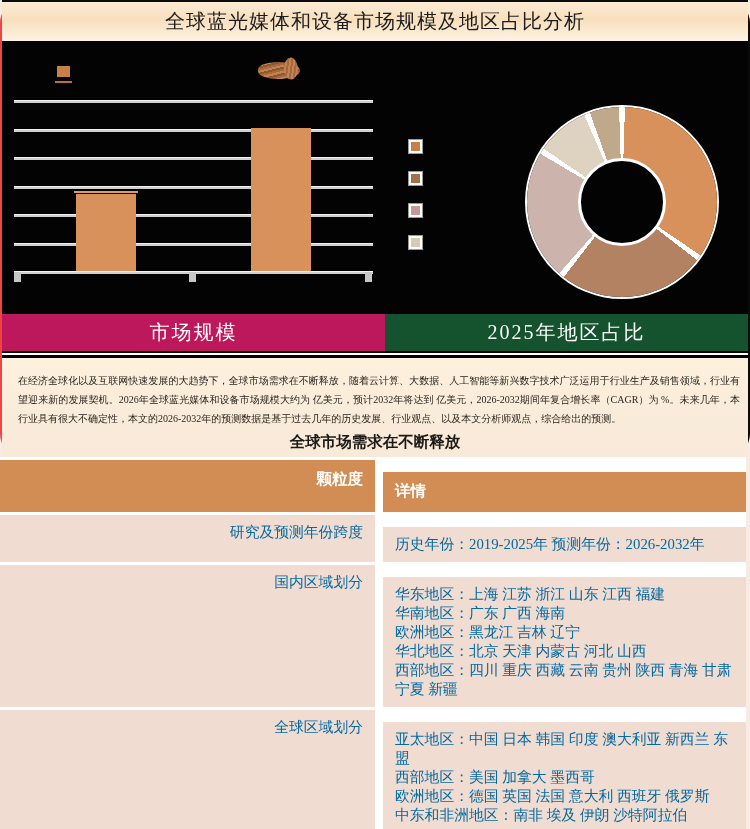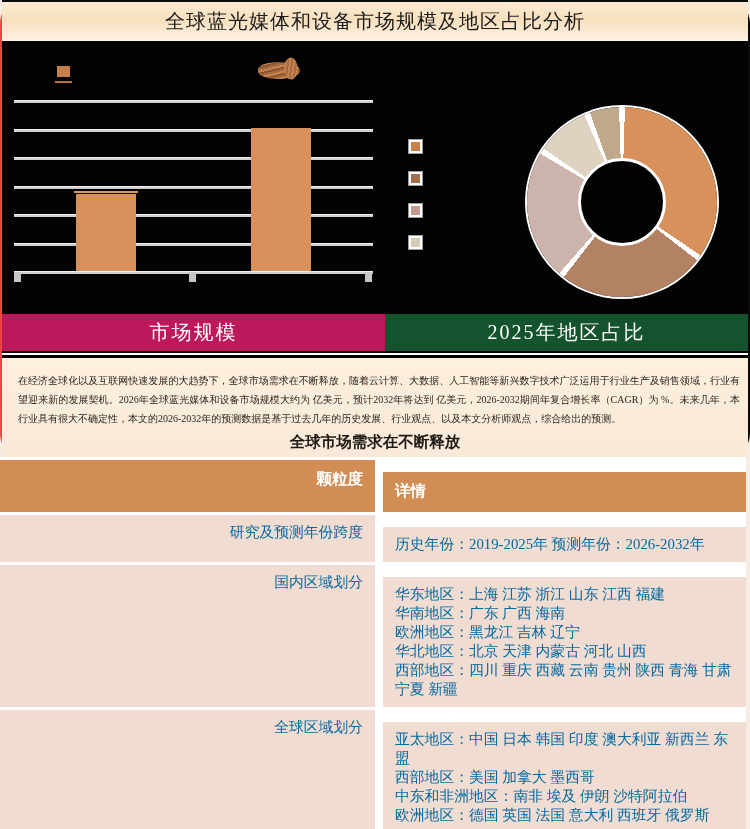--- a/index.html
+++ b/index.html
@@ -145,18 +145,18 @@
       <div class="detail-line">西部地区：四川 重庆 西藏 云南 贵州 陕西 青海 甘肃 宁夏 新疆</div>
     </div>
   </div>
 
   <div class="t-row t-body t-row-tall">
     <div class="t-c1">全球区域划分</div>
     <div class="t-gap"></div>
     <div class="t-c2">
       <div class="detail-line">亚太地区：中国 日本 韩国 印度 澳大利亚 新西兰 东盟</div>
       <div class="detail-line">西部地区：美国 加拿大 墨西哥</div>
+      <div class="detail-line">欧洲地区：德国 英国 法国 意大利 西班牙 俄罗斯</div>
       <div class="detail-line">中东和非洲地区：南非 埃及 伊朗 沙特阿拉伯</div>
-      <div class="detail-line">欧洲地区：德国 英国 法国 意大利 西班牙 俄罗斯</div>
     </div>
   </div>
 
 </div>
 
 </body></html>

